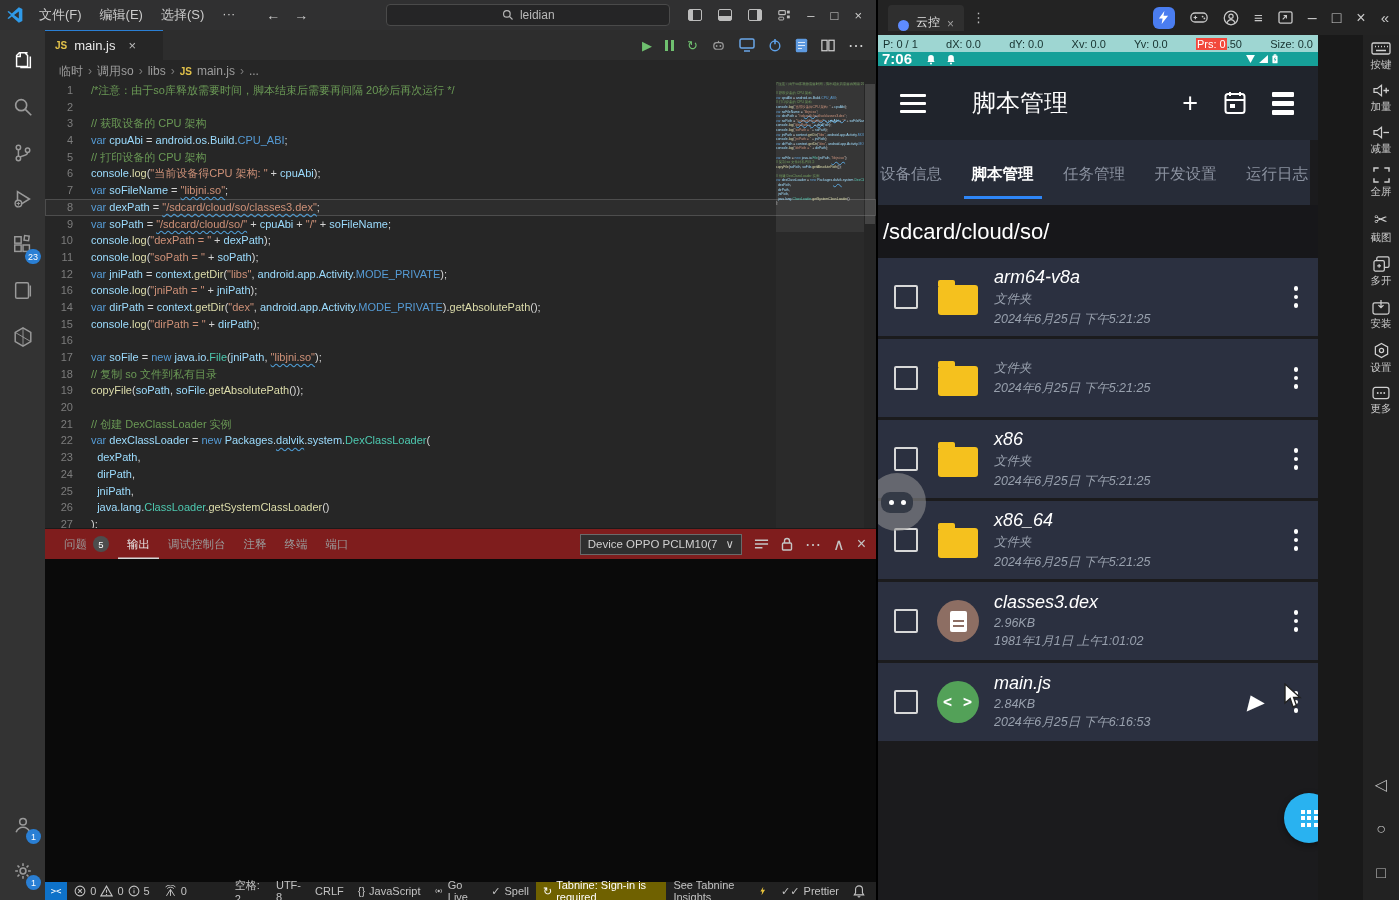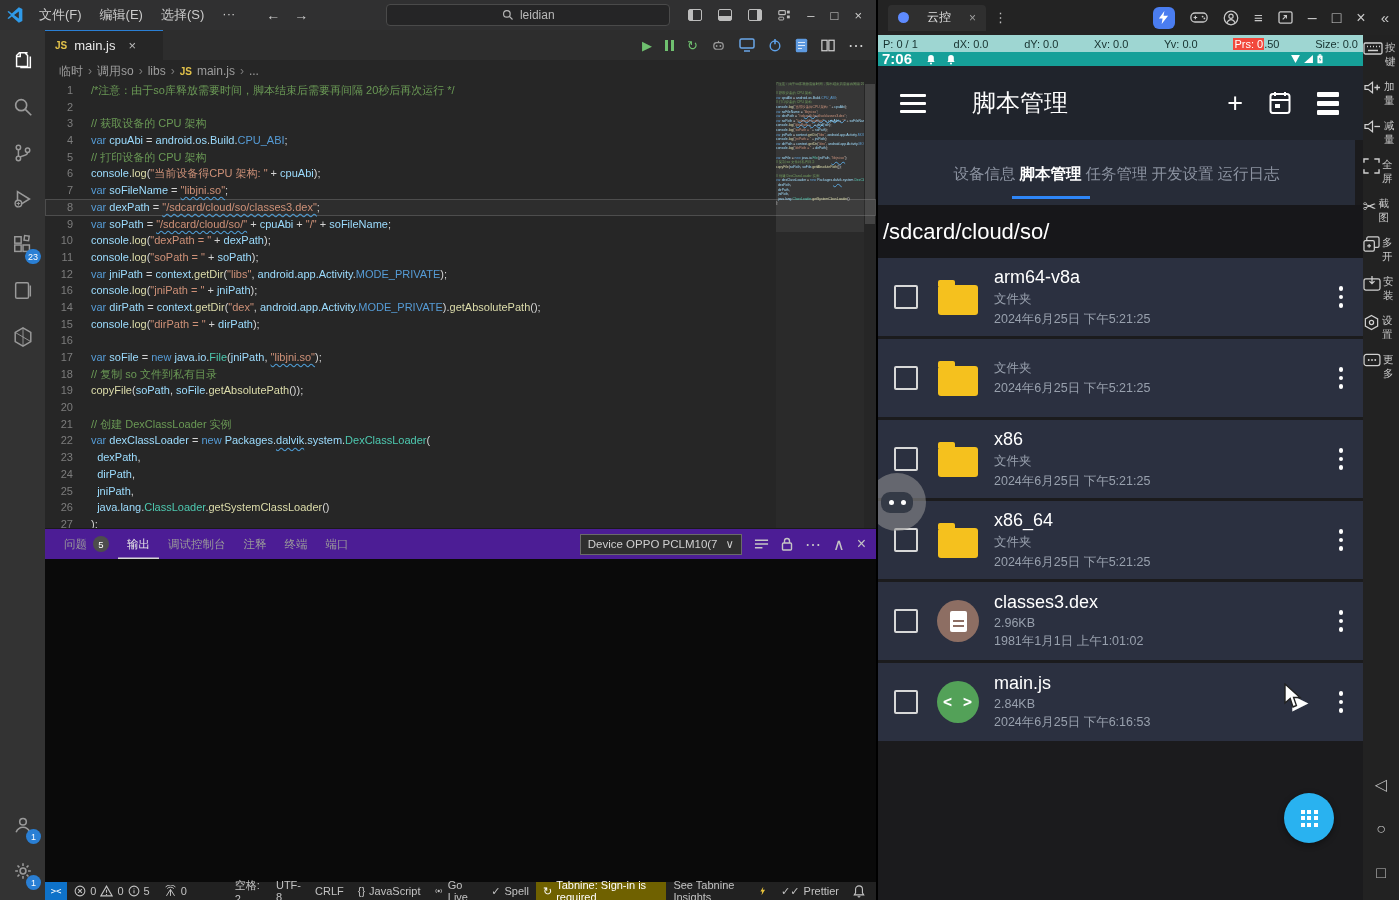--- a/index.html
+++ b/index.html
@@ -47,68 +47,68 @@
   .tk.cm{color:#6a9955}.tk.kw{color:#569cd6}.tk.vr{color:#9cdcfe}.tk.fn{color:#dcdcaa}
   .tk.st{color:#ce9178}.tk.cb{color:#569cd6}.tk.cl{color:#4ec9b0}.tk.pl{color:#d4d4d4}
   .tk.sq{text-decoration:underline;text-decoration-style:wavy;text-decoration-color:#4f9fd8;text-underline-offset:2px;}
   .minimap{position:absolute;right:12px;top:0;width:88px;bottom:0;background:rgba(255,255,255,.02);overflow:hidden;}
   .minimap .code-line{height:4.6px;line-height:4.6px;font-size:3.4px;}
   .mini-slider{position:absolute;right:0;top:0;left:0;height:150px;background:rgba(255,255,255,.06);}
   .vscroll{position:absolute;right:0;top:0;width:12px;bottom:0;}
   .vscroll i{position:absolute;left:1px;right:1px;top:2px;height:140px;background:rgba(160,160,160,.25);}
 
   .panel{flex:0 0 auto;height:354px;display:flex;flex-direction:column;border-top:1px solid#1a1a1a;}
-  .panel-head{height:30px;background:#4c1d95;display:flex;align-items:center;padding:0 10px;flex:0 0 auto;}
+  .panel-head{height:30px;background:#7f1d1d;display:flex;align-items:center;padding:0 10px;flex:0 0 auto;}
   .ptab{display:flex;align-items:center;gap:6px;color:#9a9a9a;font-size:11.5px;padding:0 9px;height:100%;cursor:pointer;}
   .ptab.on{color:#e8e8e8;box-shadow:inset 0 -1.5px 0 #d7d7d7;}
   .pbadge{background:#4d4d4d;color:#fff;border-radius:9px;min-width:16px;height:16px;font-size:9.5px;display:flex;align-items:center;justify-content:center;}
   .panel-right{margin-left:auto;display:flex;align-items:center;gap:12px;color:#c5c5c5;}
   .dev-select{border:1px solid#6a6a6a;height:21px;display:flex;align-items:center;gap:8px;padding:0 7px;font-size:11.5px;color:#d0d0d0;background:#2f2f2f;}
   .panel-body{flex:1;background:#0a0a0a;}
 
   .statusbar{height:18px;background:#212121;display:flex;align-items:center;color:#c3c3c3;font-size:11px;flex:0 0 auto;}
   .sb{display:flex;align-items:center;gap:4px;padding:0 7px;height:100%;}
   .sb-remote{background:#0e72c9;color:#fff;width:28px;justify-content:center;font-family:"DejaVu Sans Mono",monospace;font-size:9px;padding:0;}
   .sb-tabnine{background:#6f6100;color:#fff;}
 
   
   #emu{position:absolute;left:878px;top:0;width:521px;height:900px;background:#191919;}
   .em-titlebar{position:absolute;left:0;top:0;right:0;height:35px;background:#232323;display:flex;align-items:center;color:#c9c9c9;}
-  .em-tab{height:26px;margin-left:10px;background:#2f2f2f;border-radius:4px 4px 0 0;display:flex;align-items:center;gap:18px;padding:0 10px;font-size:12px;color:#e0e0e0;}
+  .em-tab{height:26px;margin-left:10px;background:#2f2f2f;border-radius:4px 4px 0 0;display:flex;align-items:flex-end;gap:7px;padding:0 10px;font-size:12px;color:#e0e0e0;}
   .em-tab .dot{width:11px;height:11px;border-radius:50%;background:#5e8bff;}
   .em-tab .x{color:#9f9f9f;}
   .em-vdots{margin-left:8px;letter-spacing:0;color:#bdbdbd;font-size:13px;}
   .em-ticons{margin-left:auto;display:flex;align-items:center;gap:15px;padding-right:10px;}
   .boost{width:22px;height:22px;border-radius:6px;background:#4a7df0;display:flex;align-items:center;justify-content:center;}
 
-  .em-screen{position:absolute;left:0;top:35px;width:485px;height:865px;background:#1b1b1d;overflow:hidden;}
+  .em-screen{position:absolute;left:0;top:35px;width:440px;height:865px;background:#1b1b1d;overflow:hidden;}
   .ptr-light{position:absolute;left:0;top:0;right:0;height:17px;background:#9ed6d2;display:flex;align-items:center;justify-content:space-between;padding:0 5px;font-size:11px;color:#17322f;white-space:nowrap;z-index:3;}
   .ptr-light .red{background:#f2483c;color:#fff;padding:0 1px;margin-top:40px;}
   .ptr-dark{position:absolute;left:0;top:17px;right:0;height:14px;background:#16a099;color:#fff;display:flex;align-items:center;z-index:3;}
   .ptr-time{font-size:15px;font-weight:bold;margin-left:4px;line-height:14px;}
   .ptr-bells{display:flex;gap:10px;margin-left:14px;}
   .ptr-right{margin-left:auto;display:flex;align-items:center;gap:4px;margin-right:40px;font-size:9px;}
 
   .app-header{position:absolute;left:0;top:31px;right:0;height:74px;background:#20242c;display:flex;align-items:center;z-index:2;}
   .burger{width:26px;margin-left:22px;display:flex;flex-direction:column;gap:5px;cursor:pointer;}
   .burger i{height:3px;background:#fff;border-radius:1px;}
   .app-title{color:#fff;font-size:24px;margin-left:46px;}
   .app-hicons{margin-left:auto;display:flex;align-items:center;gap:26px;padding-right:24px;color:#fff;}
   .plus{font-size:27px;font-weight:300;line-height:1;}
   .thicklist{display:flex;flex-direction:column;gap:4px;}
   .thicklist i{width:22px;height:5px;background:#fff;border-radius:1px;}
 
-  .app-tabs{position:absolute;left:0;top:105px;right:8px;height:65px;background:#272c38;display:flex;align-items:center;justify-content:center;z-index:2;}
+  .app-tabs{position:absolute;left:0;top:105px;right:8px;height:65px;background:#272c38;display:flex;align-items:center;justify-content:space-between;z-index:2;}
   .app-tab{color:#8b92a0;font-size:15.5px;padding:18px 2px 14px;position:relative;cursor:pointer;}
   .app-tab.on{color:#fff;font-weight:bold;}
   .app-tab.on::after{content:"";position:absolute;left:-6px;right:-6px;bottom:0;height:3px;background:#2e86f7;}
 
   .app-path{position:absolute;left:0;top:170px;right:0;height:53px;background:#17171a;color:#fff;font-size:22px;display:flex;align-items:center;padding-left:5px;z-index:2;}
 
-  .file-list{position:absolute;left:0;top:223px;right:0;z-index:2;}
+  .file-list{position:absolute;left:0;top:223px;right:0;z-index:2;font-style:italic;}
   .frow{height:78px;background:#2b3040;margin-bottom:3px;display:flex;align-items:center;padding-left:16px;}
   .chk{width:24px;height:24px;border:2.5px solid#d8d8d8;border-radius:2px;flex:0 0 auto;}
   .fic{width:44px;margin-left:18px;flex:0 0 auto;display:flex;justify-content:center;}
   .fi-folder{width:40px;height:30px;background:#f5c11e;border-radius:3px;position:relative;margin-top:6px;}
   .fi-folder::before{content:"";position:absolute;left:0;top:-5px;width:17px;height:6px;background:#f5c11e;border-radius:2px 2px 0 0;}
   .fi-circle{width:42px;height:42px;border-radius:50%;display:flex;align-items:center;justify-content:center;}
   .fi-dex{background:#8d6e63;}
   .fi-page{width:17px;height:21px;background:#fff;border-radius:2px;position:relative;}
   .fi-page::before{content:"";position:absolute;left:3px;top:9px;width:11px;height:2.5px;background:#8d6e63;box-shadow:0 5px 0 #8d6e63;}
   .fi-js{background:#53a158;color:#fff;font-family:"DejaVu Sans Mono",monospace;font-weight:bold;font-size:15px;letter-spacing:1px;}
@@ -124,21 +124,21 @@
   .fab-grid{display:grid;grid-template-columns:repeat(3,4px);gap:2.5px;}
   .fab-grid i{width:4px;height:4px;background:#fff;}
 
   .robot{position:absolute;left:-10px;top:438px;width:58px;height:58px;border-radius:50%;background:rgba(150,150,150,.55);z-index:6;display:flex;align-items:center;justify-content:center;}
   .robot .face{width:32px;height:21px;background:#343a46;border-radius:9px;display:flex;align-items:center;justify-content:center;gap:7px;}
   .robot .face i{width:5px;height:5px;border-radius:50%;background:#fff;}
 
   .cursor{position:absolute;left:405px;top:648px;z-index:9;}
 
   .em-sidebar{position:absolute;left:485px;top:35px;width:36px;height:865px;background:#222222;display:flex;flex-direction:column;align-items:center;padding-top:6px;}
-  .side-item{display:flex;flex-direction:row;gap:2px;margin-bottom:11px;color:#c8c8c8;cursor:pointer;}
+  .side-item{display:flex;flex-direction:column;align-items:center;gap:2px;margin-bottom:11px;color:#c8c8c8;cursor:pointer;}
   .side-item .lbl{font-size:10.5px;color:#c8c8c8;}
   .em-nav{margin-top:auto;display:flex;flex-direction:column;align-items:center;gap:26px;margin-bottom:18px;color:#b9b9b9;font-size:16px;}
   .em-nav span{cursor:pointer;}
 
   svg{display:block;}
 </style>
 </head>
 <body>
 
 <div id="stage">

